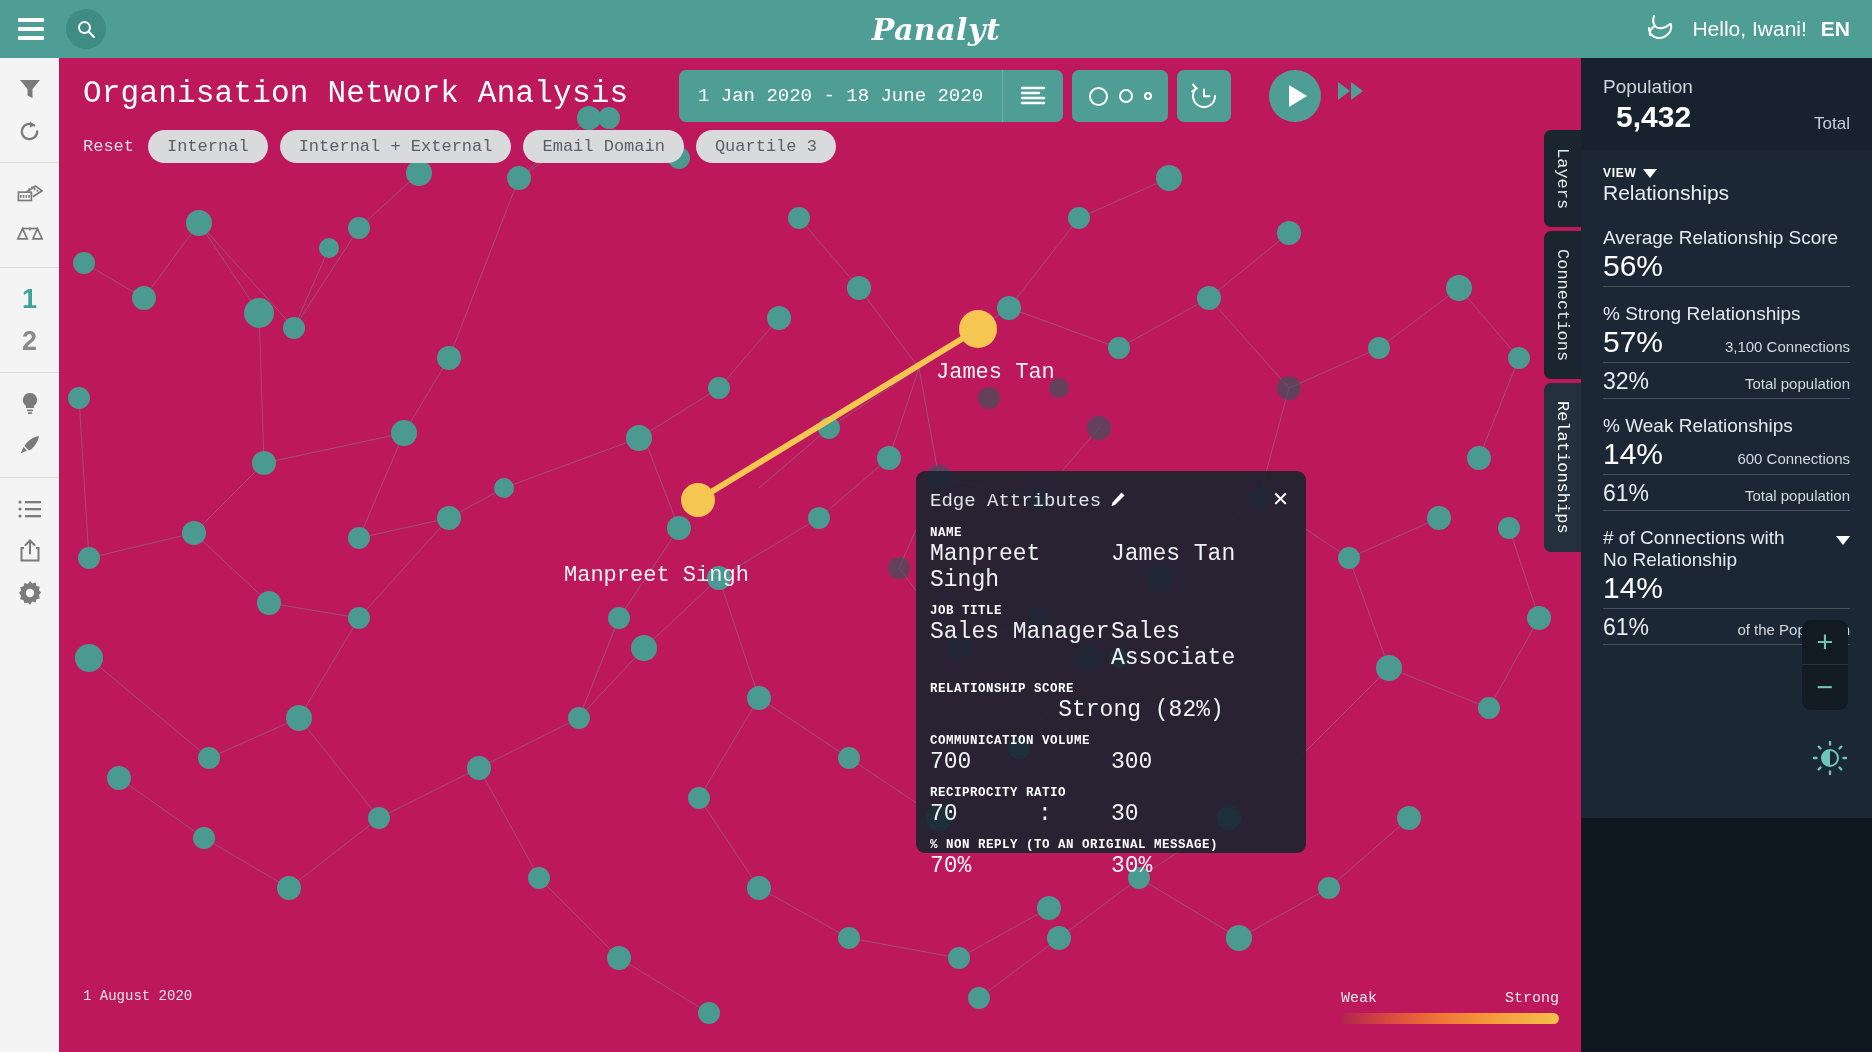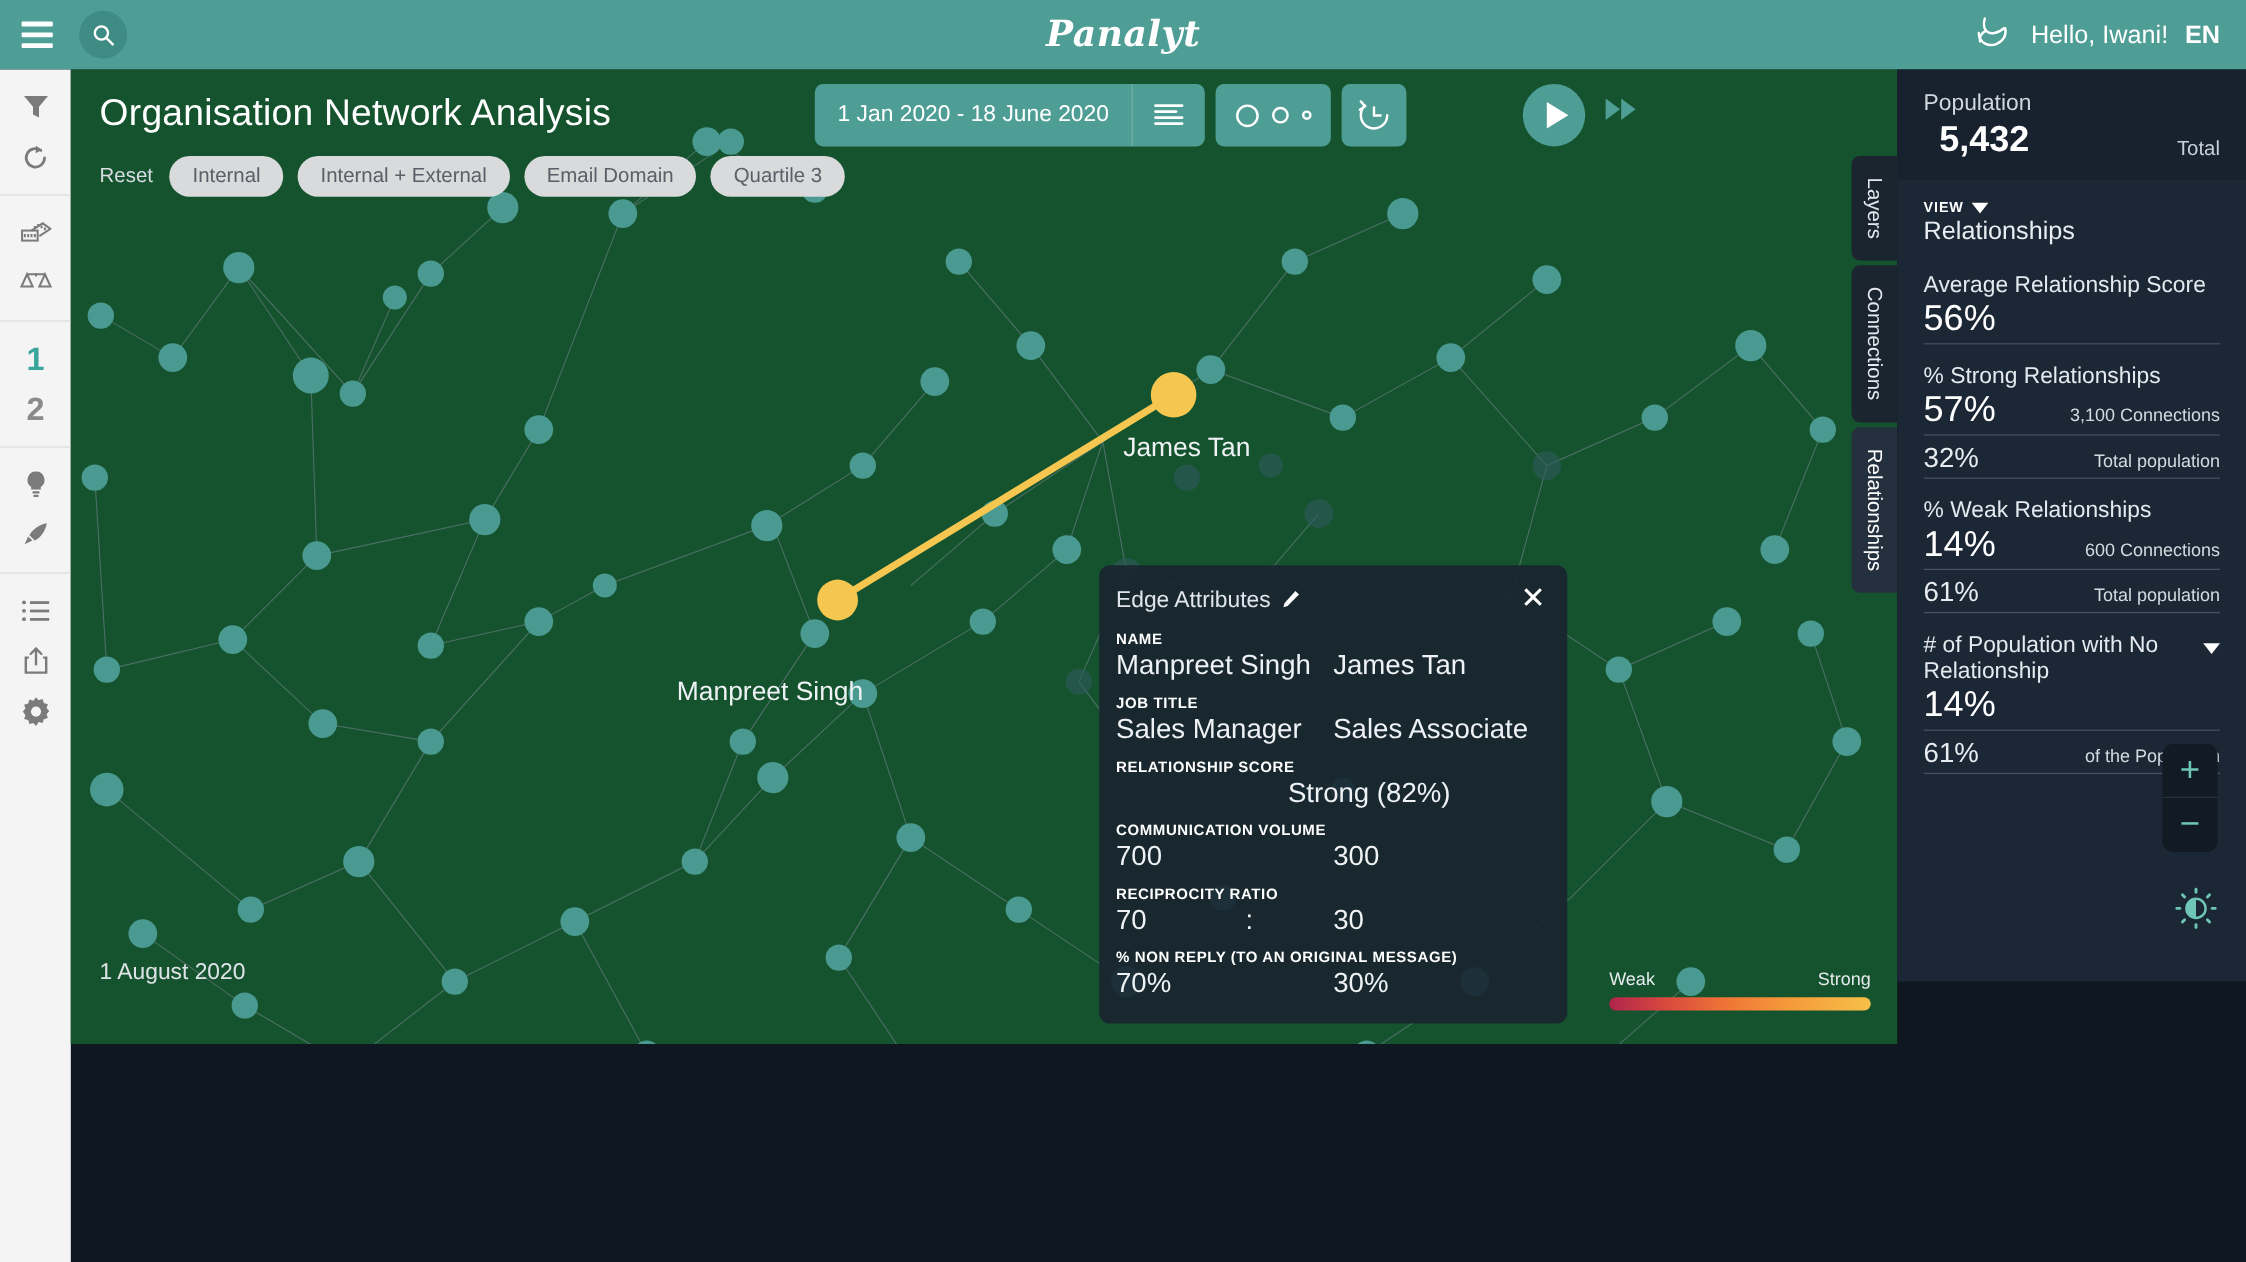--- a/index.html
+++ b/index.html
@@ -42,22 +42,22 @@
   .rail-group { width: 100%; display: flex; flex-direction: column; align-items: center;
     border-bottom: 1px solid #dcdcdc; padding: 10px 0; }
   .rail-group:last-child { border-bottom: none; }
   .rail-icon { width: 46px; height: 42px; display: flex; align-items: center; justify-content: center;
     cursor: pointer; color: #7b7b7b; }
   .rail-num { font-size: 27px; font-weight: bold; color: #8a8a8a; line-height: 1; }
   .rail-num.active { color: #3aa69b; }
 
   
   .canvas {
-    position: absolute; left: 59px; top: 58px; width: 1522px; height: 812px;
-    background: #14532d; overflow: hidden;
+    position: absolute; left: 59px; top: 58px; width: 1522px; height: 994px;
+    background: #be185d; overflow: hidden; font-family: Liberation Mono, monospace;
   }
   .graph-svg { position: absolute; left: 0; top: 0; }
 
   .page-title {
     position: absolute; left: 24px; top: 18px; color: #fff;
     font-size: 31px; font-weight: 300; letter-spacing: 0.2px;
   }
   .chips { position: absolute; left: 24px; top: 72px; display: flex; align-items: center; gap: 12px; }
   .chip-reset { color: #d7dde3; font-size: 17px; margin-right: 2px; cursor: pointer; }
   .chip {
@@ -82,21 +82,21 @@
   .ring { border: 2.5px solid #fff; border-radius: 50%; }
   .history-btn { width: 54px; }
   .play-btn {
     position: absolute; left: 1210px; top: 12px; width: 52px; height: 52px; border-radius: 50%;
     background: #4f9e96; display: flex; align-items: center; justify-content: center; cursor: pointer;
   }
   .play-tri { width: 0; height: 0; border-left: 18px solid #fff;
     border-top: 11px solid transparent; border-bottom: 11px solid transparent; margin-left: 5px; }
   .ff-btn { position: absolute; left: 1278px; top: 22px; cursor: pointer; }
 
-  .canvas-date { position: absolute; left: 24px; bottom: 48px; color: #dfe4e9; font-size: 19px; }
+  .canvas-date { position: absolute; left: 24px; bottom: 48px; color: #dfe4e9; font-size: 14px; }
 
   
   .legend { position: absolute; right: 22px; bottom: 28px; width: 218px; }
   .legend-labels { display: flex; justify-content: space-between; color: #e6eaee; font-size: 15px; margin-bottom: 6px; align-items: center; }
   .legend-bar { height: 11px; border-radius: 6px;
     background: linear-gradient(90deg, #b0244c 0%, #d94a3e 22%, #ef7536 45%, #f4993a 68%, #f6c049 100%); }
 
   
   .vtabs { position: absolute; right: 0; top: 72px; display: flex; flex-direction: column; gap: 4px; align-items: flex-end; }
   .vtab {
@@ -586,21 +586,21 @@
           <span class="metric-note">600 Connections</span>
         </div>
         <div class="metric-row2">
           <span class="metric-mid">61%</span>
           <span class="metric-note">Total population</span>
         </div>
       </div>
 
       <div class="metric">
         <div class="metric-headrow">
-          <span class="metric-label" style="max-width:200px;display:block;"># of Population with No Relationship</span>
+          <span class="metric-label" style="max-width:200px;display:block;"># of Connections with No Relationship</span>
           <span class="caret-down" style="margin-top:9px;"></span>
         </div>
         <div class="metric-row">
           <span class="metric-big">14%</span>
           <span class="metric-note"></span>
         </div>
         <div class="metric-row2">
           <span class="metric-mid">61%</span>
           <span class="metric-note">of the Population</span>
         </div>

